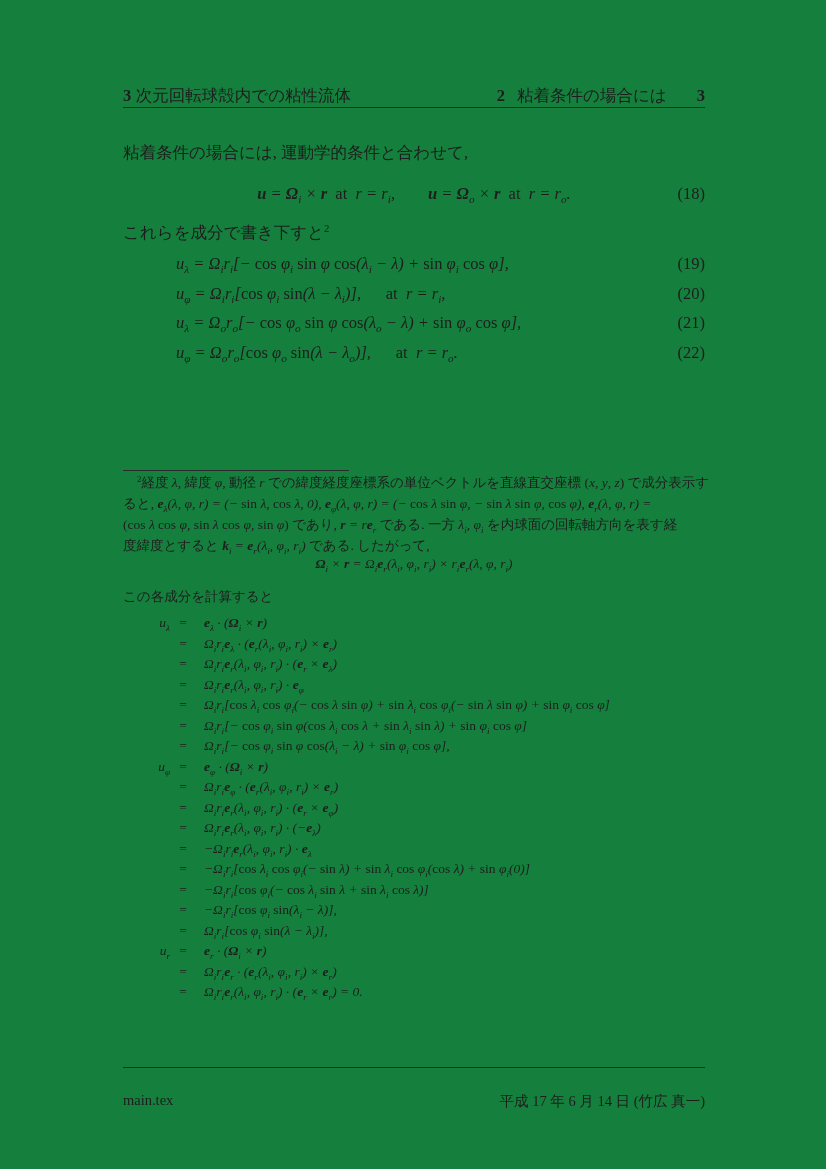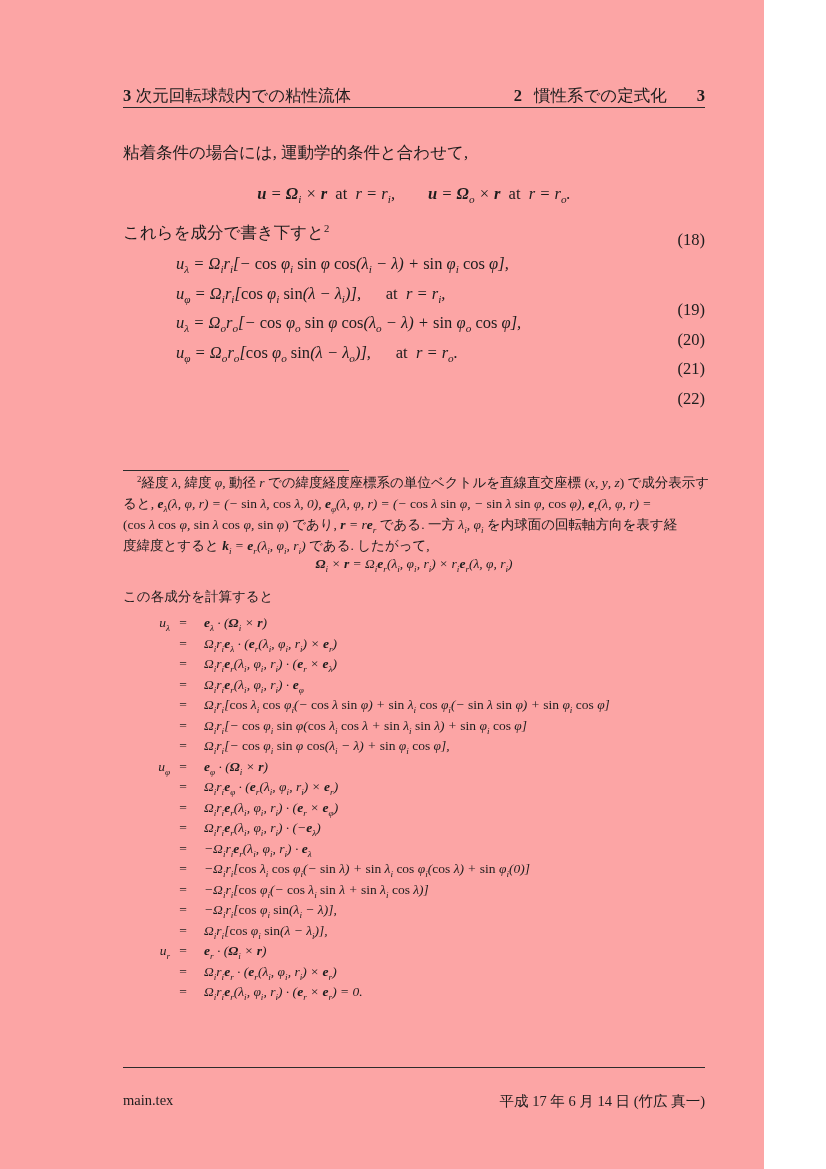--- a/index.html
+++ b/index.html
@@ -1,19 +1,19 @@
 <!DOCTYPE html>
 <html><head>
 <meta charset="utf-8">
 <style>
   * { box-sizing: border-box; margin: 0; padding: 0; }
   html, body { background: #ffffff; }
   .page {
-    position: relative; width: 764px; height: 1169px;
-    background: #fca5a5; color: #1d1d1d; overflow: hidden;
+    position: relative; width: 826px; height: 1169px;
+    background: #15803d; color: #1d1d1d; overflow: hidden;
     font-family: "Liberation Serif", serif;
   }
   .rule { position: absolute; height: 1px; background: #2b2b2b; }
 
   
   .hdr {
     position: absolute; left: 123px; top: 85px; width: 582px;
     display: flex; align-items: baseline;
     font-family: "Liberation Sans", sans-serif; font-size: 16.5px;
   }
@@ -28,21 +28,21 @@
 
   
   .math { font-style: italic; text-align: right; }
   .math .rm, .rm { font-style: normal; }
   b { font-weight: bold; font-style: italic; }
   sub { font-size: 68%; line-height: 0; }
   sup { font-size: 65%; line-height: 0; }
 
   
   .eqline { position: absolute; left: 123px; width: 582px; text-align: center; font-size: 16.5px; }
-  .eqnum { font-style: normal; font-family: "Liberation Serif", serif; margin-top: 46px; }
+  .eqnum { font-style: normal; font-family: "Liberation Serif", serif; }
   .num-r { position: absolute; right: 0; top: 0; }
   .eqgroup { position: absolute; left: 123px; width: 582px; font-size: 16.5px; }
   .geq { position: relative; height: 29.5px; white-space: nowrap; }
   .geq .eqbody { margin-left: 53px; }
 
   
   .fn-rule { left: 123px; top: 470px; width: 226px; }
   .fnblock { position: absolute; left: 123px; top: 472px; width: 600px; font-size: 13.5px; line-height: 21px; }
   .fnline { white-space: nowrap; }
   .fnline.indent { text-indent: 14px; }
@@ -61,21 +61,21 @@
     display: flex; justify-content: space-between; font-size: 14.5px; margin-top: 20px;
   }
 </style>
 </head>
 <body>
 
 <div class="page">
 
   <div class="hdr">
     <span class="hleft"><span class="hnum">3</span><span> 次元回転球殻内での粘性流体</span></span>
-    <span><span class="hnum hsec-num">2</span><span>慣性系での定式化</span></span>
+    <span><span class="hnum hsec-num">2</span><span>粘着条件の場合には</span></span>
     <span class="hnum hpage">3</span>
   </div>
   <div class="rule hdr-rule"></div>
 
   <div class="para" style="top:139px">粘着条件の場合には, 運動学的条件と合わせて,</div>
 
   <div class="eqline" style="top:184px">
     <span class="math"><b>u</b> = <b>Ω</b><sub>i</sub> × <b>r</b> <span class="rm">at</span> r = r<sub>i</sub>,  <b>u</b> = <b>Ω</b><sub>o</sub> × <b>r</b> <span class="rm">at</span> r = r<sub>o</sub>.</span>
     <span class="eqnum num-r">(18)</span>
   </div>

